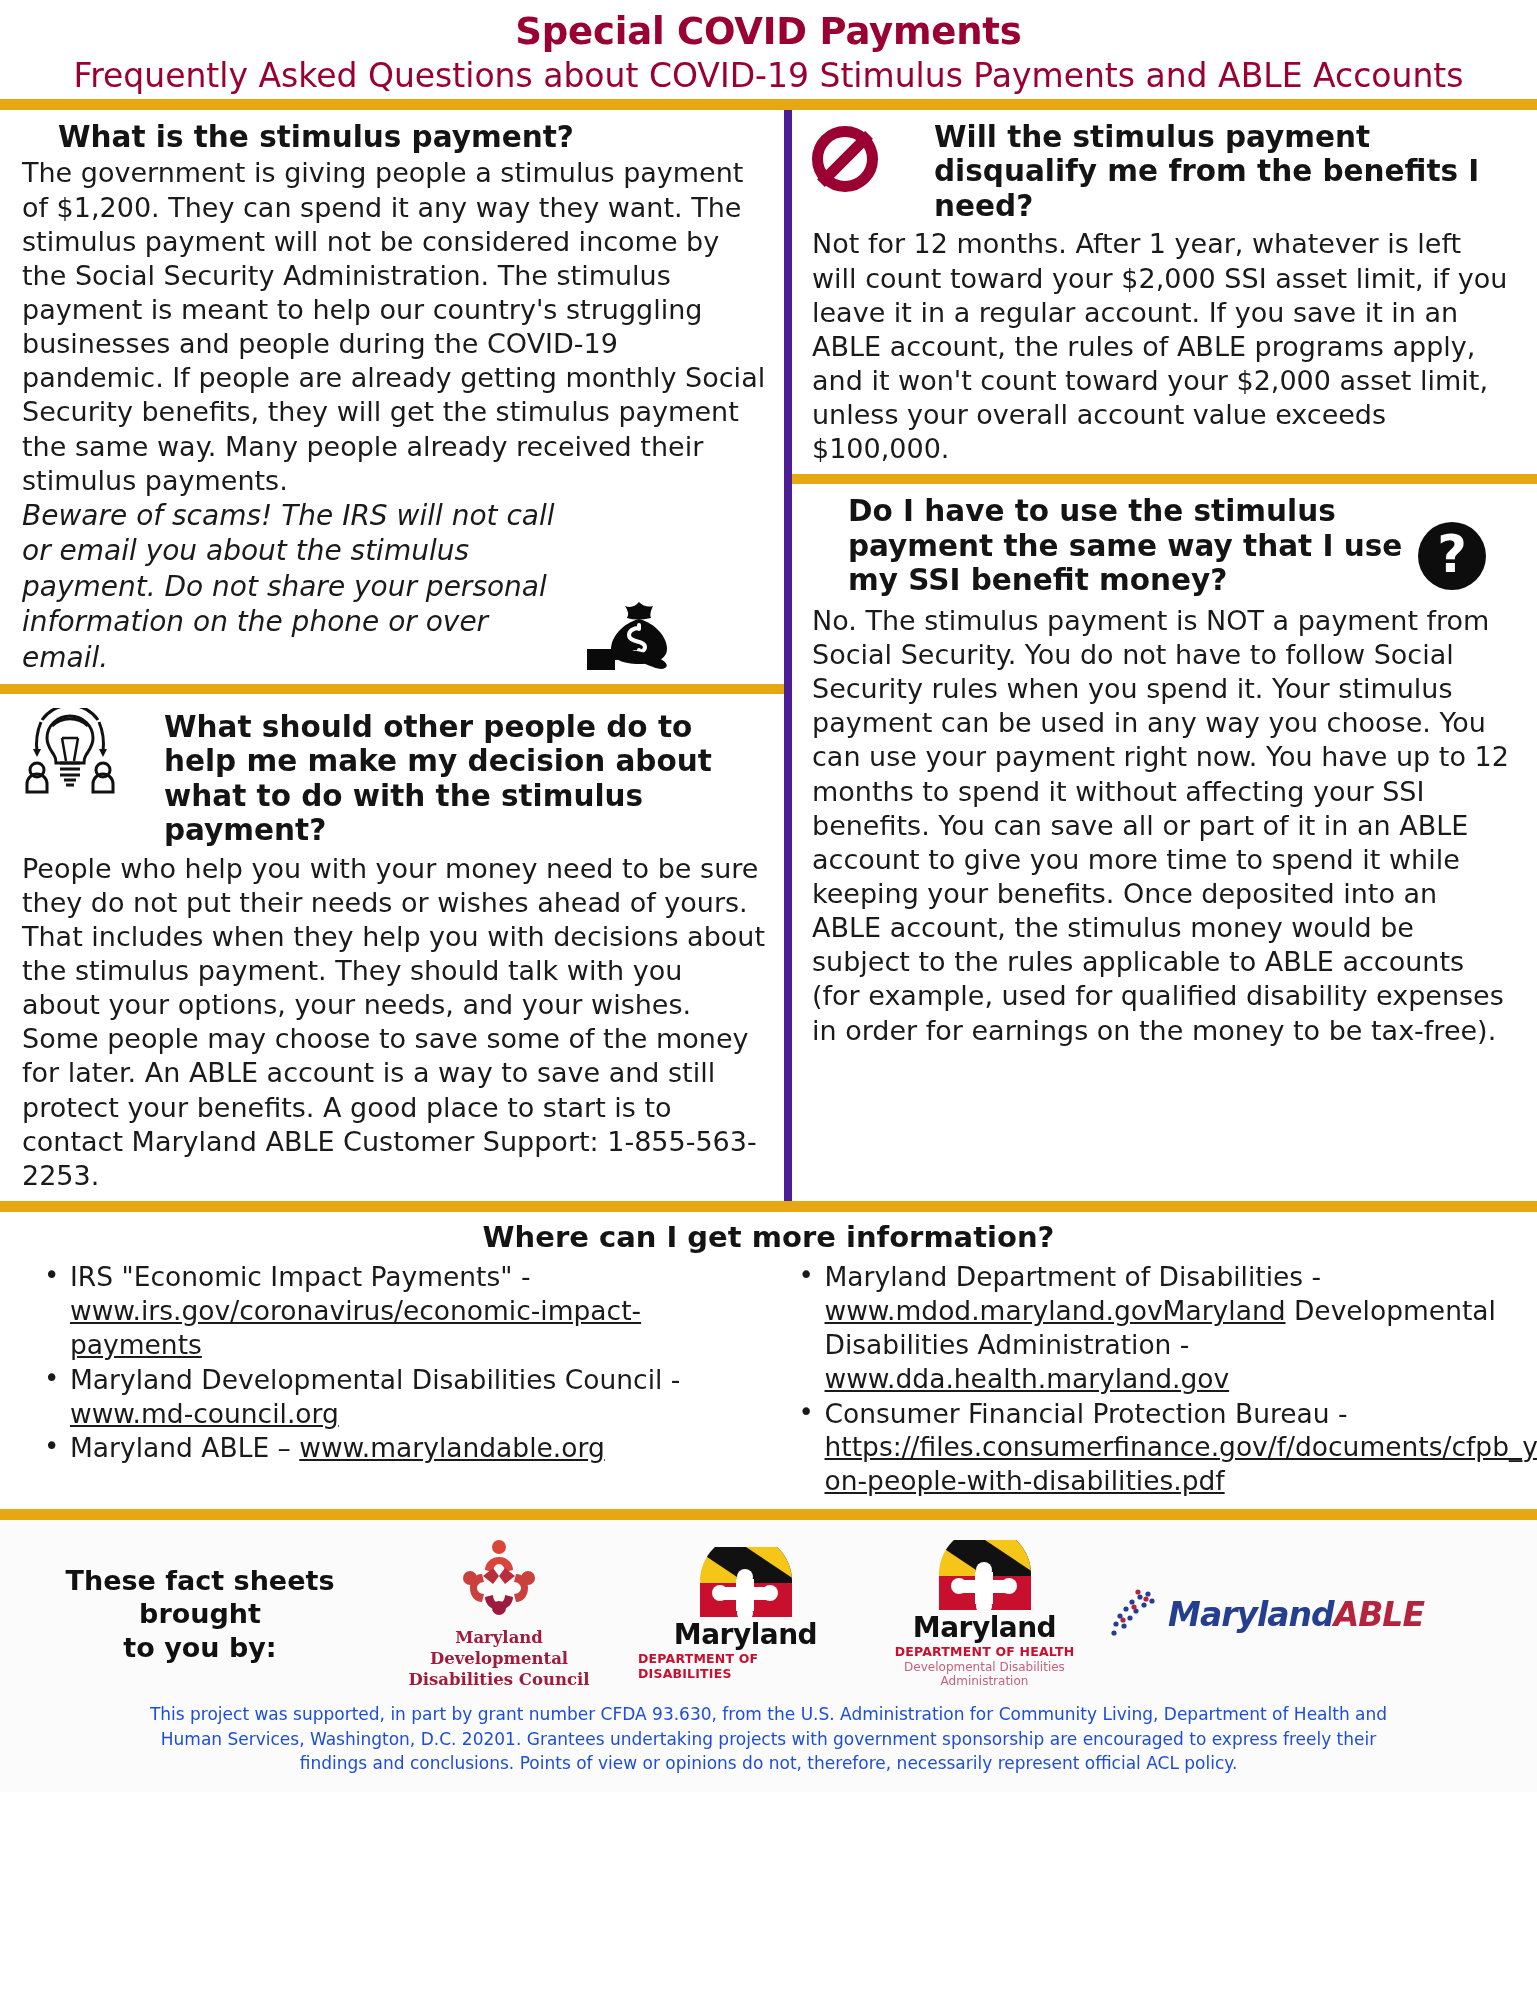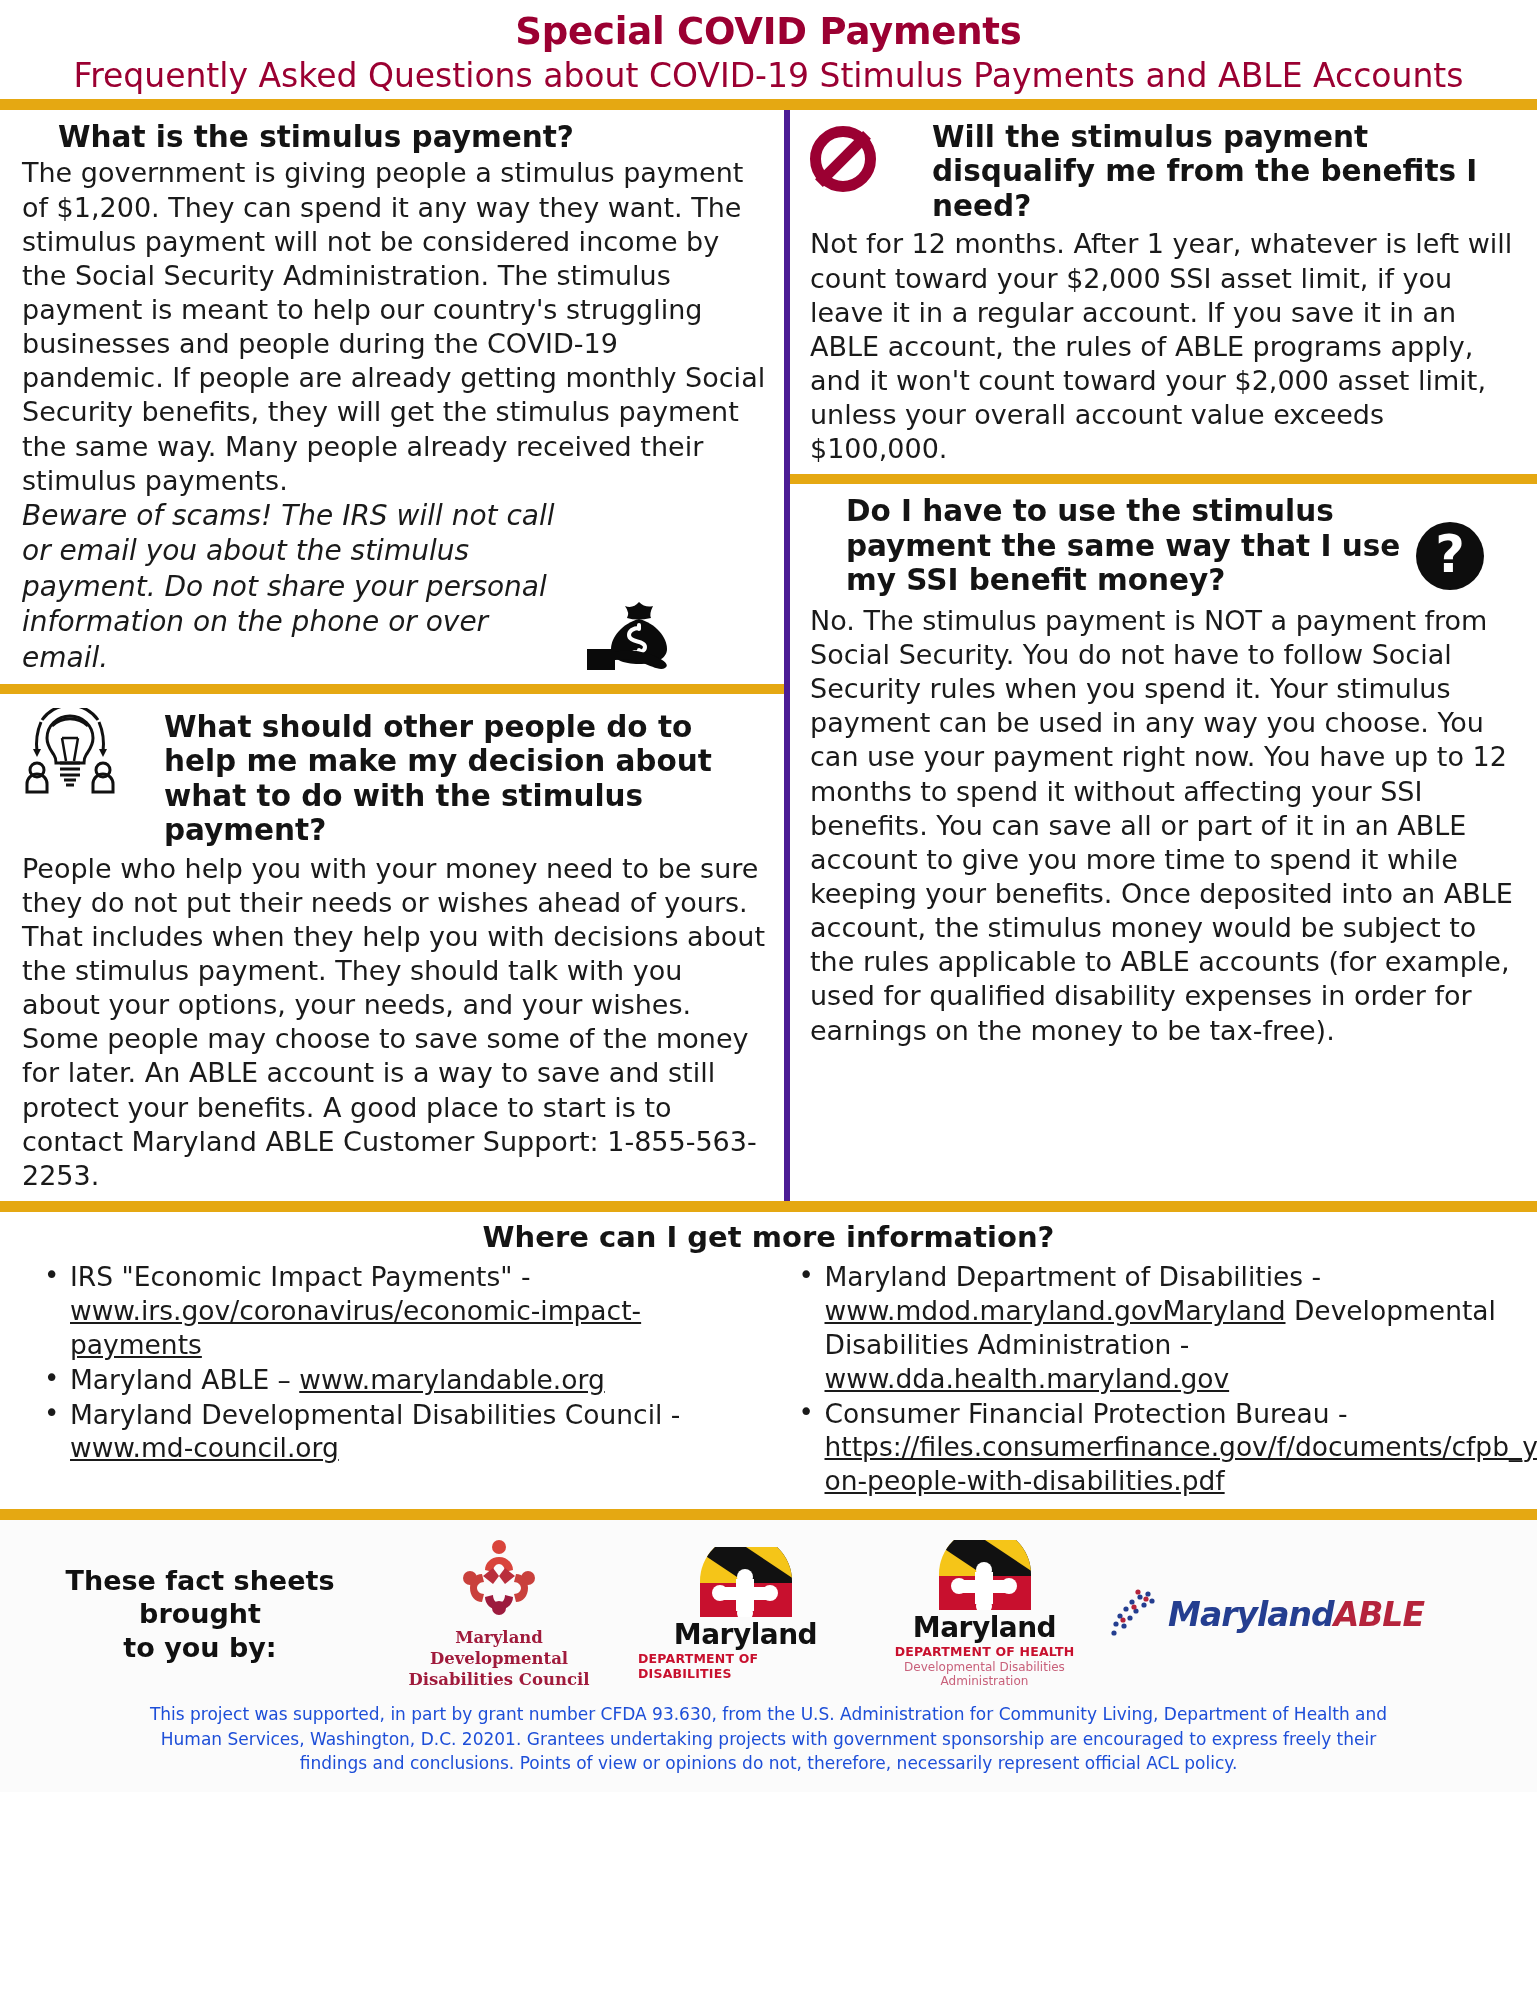--- a/index.html
+++ b/index.html
@@ -53,21 +53,21 @@
   .col-left {
     width: 784px;
     flex: 0 0 784px;
     display: flex;
     flex-direction: column;
   }
   .col-right {
     flex: 1 1 auto;
     display: flex;
     flex-direction: column;
-    border-left: 6px solid #4c1d95;
+    border-left: 8px solid #4c1d95;
   }
 
   .panel {
     padding: 10px 18px 8px 22px;
   }
   .panel.rt { padding-left: 20px; padding-right: 24px; }
 
   .q-title {
     font-weight: bold;
     font-size: 29.5px;
@@ -320,24 +320,24 @@
 <div>
   <div class="info-head">Where can I get more information?</div>
   <div class="info-cols">
 
     <div class="info-col">
       <ul class="links">
         <li>
           <span>IRS "Economic Impact Payments" - </span><span class="u">www.irs.gov/coronavirus/economic-impact-payments</span>
         </li>
         <li>
-          <span>Maryland ABLE – </span><span class="u">www.marylandable.org</span>
+          <span>Maryland Developmental Disabilities Council - </span><span class="u">www.md-council.org</span>
         </li>
         <li>
-          <span>Maryland Developmental Disabilities Council - </span><span class="u">www.md-council.org</span>
+          <span>Maryland ABLE – </span><span class="u">www.marylandable.org</span>
         </li>
       </ul>
     </div>
 
     <div class="info-col">
       <ul class="links">
         <li>
           <span>Maryland Department of Disabilities - </span><span class="u">www.mdod.maryland.govMaryland</span><span> Developmental Disabilities Administration - </span><span class="u">www.dda.health.maryland.gov</span>
         </li>
         <li>

